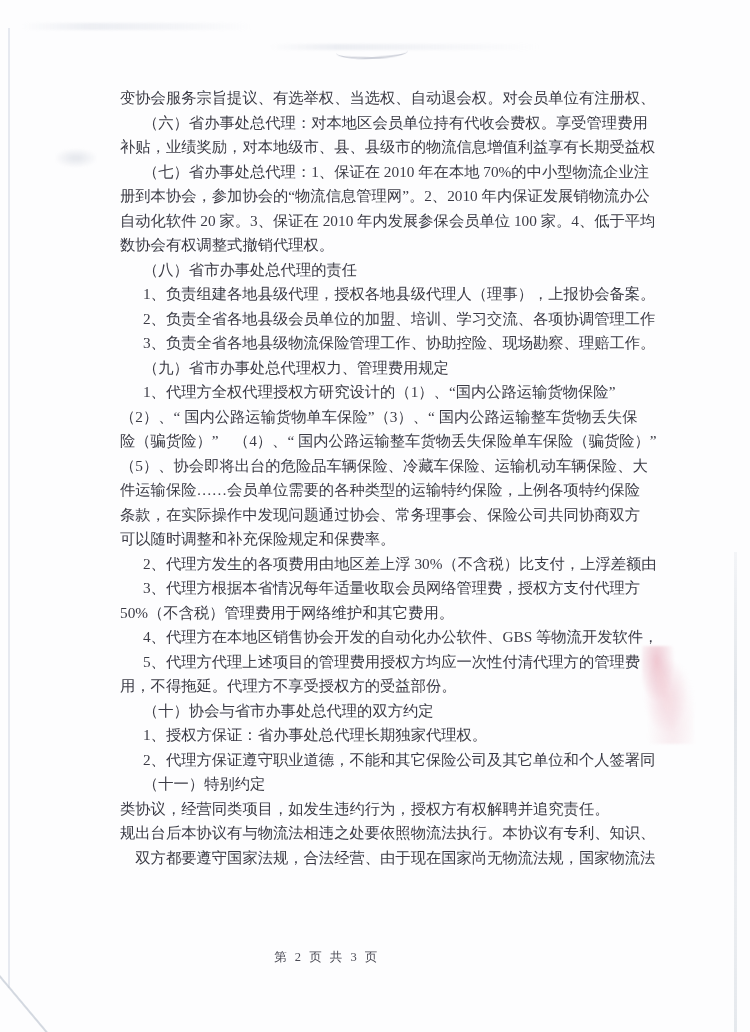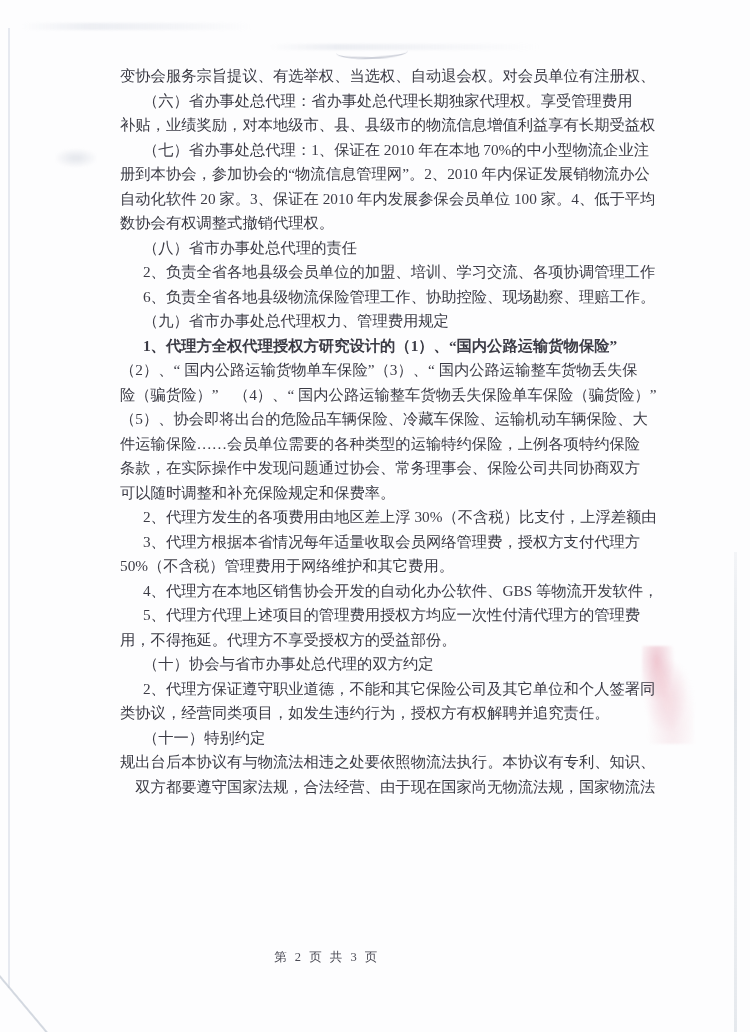--- a/index.html
+++ b/index.html
@@ -10,21 +10,21 @@
   }
   .page {
     position: relative;
     width: 750px; height: 1032px;
     background: #fdfdfe;
     overflow: hidden;
   }
   
   .doc-lines {
     position: absolute;
-    left: 120px; top: 64px; width: 536px;
+    left: 120px; top: 86px; width: 536px;
   }
   .doc-line {
     height: 24.5px; line-height: 24.5px;
     font-size: 15.3px;
     color: #3b3b45;
     white-space: nowrap;
     overflow: hidden;
   }
   .page-footer {
     position: absolute;
@@ -93,46 +93,48 @@
   <div class="artifact streak-top-center"></div>
   <div class="artifact squiggle-top"></div>
   <div class="artifact edge-left-line"></div>
   <div class="artifact blob-left-margin"></div>
   <div class="artifact smudge-pink"></div>
   <div class="artifact edge-right-line"></div>
   <div class="artifact fold-bottom-left"></div>
 
   <div class="doc-lines">
       <div class="doc-line">变协会服务宗旨提议、有选举权、当选权、自动退会权。对会员单位有注册权、</div>
-      <div class="doc-line" style="padding-left: 1.5em;">（六）省办事处总代理：省办事处总代理长期独家代理权。享受管理费用</div>
+      <div class="doc-line" style="padding-left: 1.5em;">（六）省办事处总代理：对本地区会员单位持有代收会费权。享受管理费用</div>
       <div class="doc-line">补贴，业绩奖励，对本地级市、县、县级市的物流信息增值利益享有长期受益权。</div>
       <div class="doc-line" style="padding-left: 1.5em;">（七）省办事处总代理：1、保证在 2010 年在本地 70%的中小型物流企业注</div>
       <div class="doc-line">册到本协会，参加协会的“物流信息管理网”。2、2010 年内保证发展销物流办公</div>
       <div class="doc-line">自动化软件 20 家。3、保证在 2010 年内发展参保会员单位 100 家。4、低于平均</div>
       <div class="doc-line">数协会有权调整式撤销代理权。</div>
       <div class="doc-line" style="padding-left: 1.5em;">（八）省市办事处总代理的责任</div>
+      <div class="doc-line" style="padding-left: 1.5em;">1、负责组建各地县级代理，授权各地县级代理人（理事），上报协会备案。</div>
       <div class="doc-line" style="padding-left: 1.5em;">2、负责全省各地县级会员单位的加盟、培训、学习交流、各项协调管理工作。</div>
-      <div class="doc-line" style="padding-left: 1.5em;">6、负责全省各地县级物流保险管理工作、协助控险、现场勘察、理赔工作。</div>
+      <div class="doc-line" style="padding-left: 1.5em;">3、负责全省各地县级物流保险管理工作、协助控险、现场勘察、理赔工作。</div>
       <div class="doc-line" style="padding-left: 1.5em;">（九）省市办事处总代理权力、管理费用规定</div>
-      <div class="doc-line" style="padding-left: 1.5em; font-weight: bold;">1、代理方全权代理授权方研究设计的（1）、“国内公路运输货物保险”</div>
+      <div class="doc-line" style="padding-left: 1.5em;">1、代理方全权代理授权方研究设计的（1）、“国内公路运输货物保险”</div>
       <div class="doc-line">（2）、“ 国内公路运输货物单车保险”（3）、“ 国内公路运输整车货物丢失保</div>
       <div class="doc-line">险（骗货险）”　（4）、“ 国内公路运输整车货物丢失保险单车保险（骗货险）”</div>
       <div class="doc-line">（5）、协会即将出台的危险品车辆保险、冷藏车保险、运输机动车辆保险、大</div>
       <div class="doc-line">件运输保险……会员单位需要的各种类型的运输特约保险，上例各项特约保险</div>
       <div class="doc-line">条款，在实际操作中发现问题通过协会、常务理事会、保险公司共同协商双方</div>
       <div class="doc-line">可以随时调整和补充保险规定和保费率。</div>
       <div class="doc-line" style="padding-left: 1.5em; text-align: center;">2、代理方发生的各项费用由地区差上浮 30%（不含税）比支付，上浮差额由</div>
       <div class="doc-line" style="padding-left: 1.5em;">3、代理方根据本省情况每年适量收取会员网络管理费，授权方支付代理方</div>
       <div class="doc-line">50%（不含税）管理费用于网络维护和其它费用。</div>
       <div class="doc-line" style="padding-left: 1.5em;">4、代理方在本地区销售协会开发的自动化办公软件、GBS 等物流开发软件，</div>
       <div class="doc-line" style="padding-left: 1.5em;">5、代理方代理上述项目的管理费用授权方均应一次性付清代理方的管理费</div>
       <div class="doc-line">用，不得拖延。代理方不享受授权方的受益部份。</div>
       <div class="doc-line" style="padding-left: 1.5em;">（十）协会与省市办事处总代理的双方约定</div>
+      <div class="doc-line" style="padding-left: 1.5em;">1、授权方保证：省办事处总代理长期独家代理权。</div>
       <div class="doc-line" style="padding-left: 1.5em;">2、代理方保证遵守职业道德，不能和其它保险公司及其它单位和个人签署同</div>
+      <div class="doc-line" style="padding-left: 1.5em;">（十一）特别约定</div>
       <div class="doc-line">类协议，经营同类项目，如发生违约行为，授权方有权解聘并追究责任。</div>
-      <div class="doc-line" style="padding-left: 1.5em;">（十一）特别约定</div>
       <div class="doc-line">规出台后本协议有与物流法相违之处要依照物流法执行。本协议有专利、知识、</div>
       <div class="doc-line" style="padding-left: 1em;">双方都要遵守国家法规，合法经营、由于现在国家尚无物流法规，国家物流法</div>
     </div>
 
   <div class="page-footer">第 2 页 共 3 页</div>
 
 </div>
 
 </body></html>

